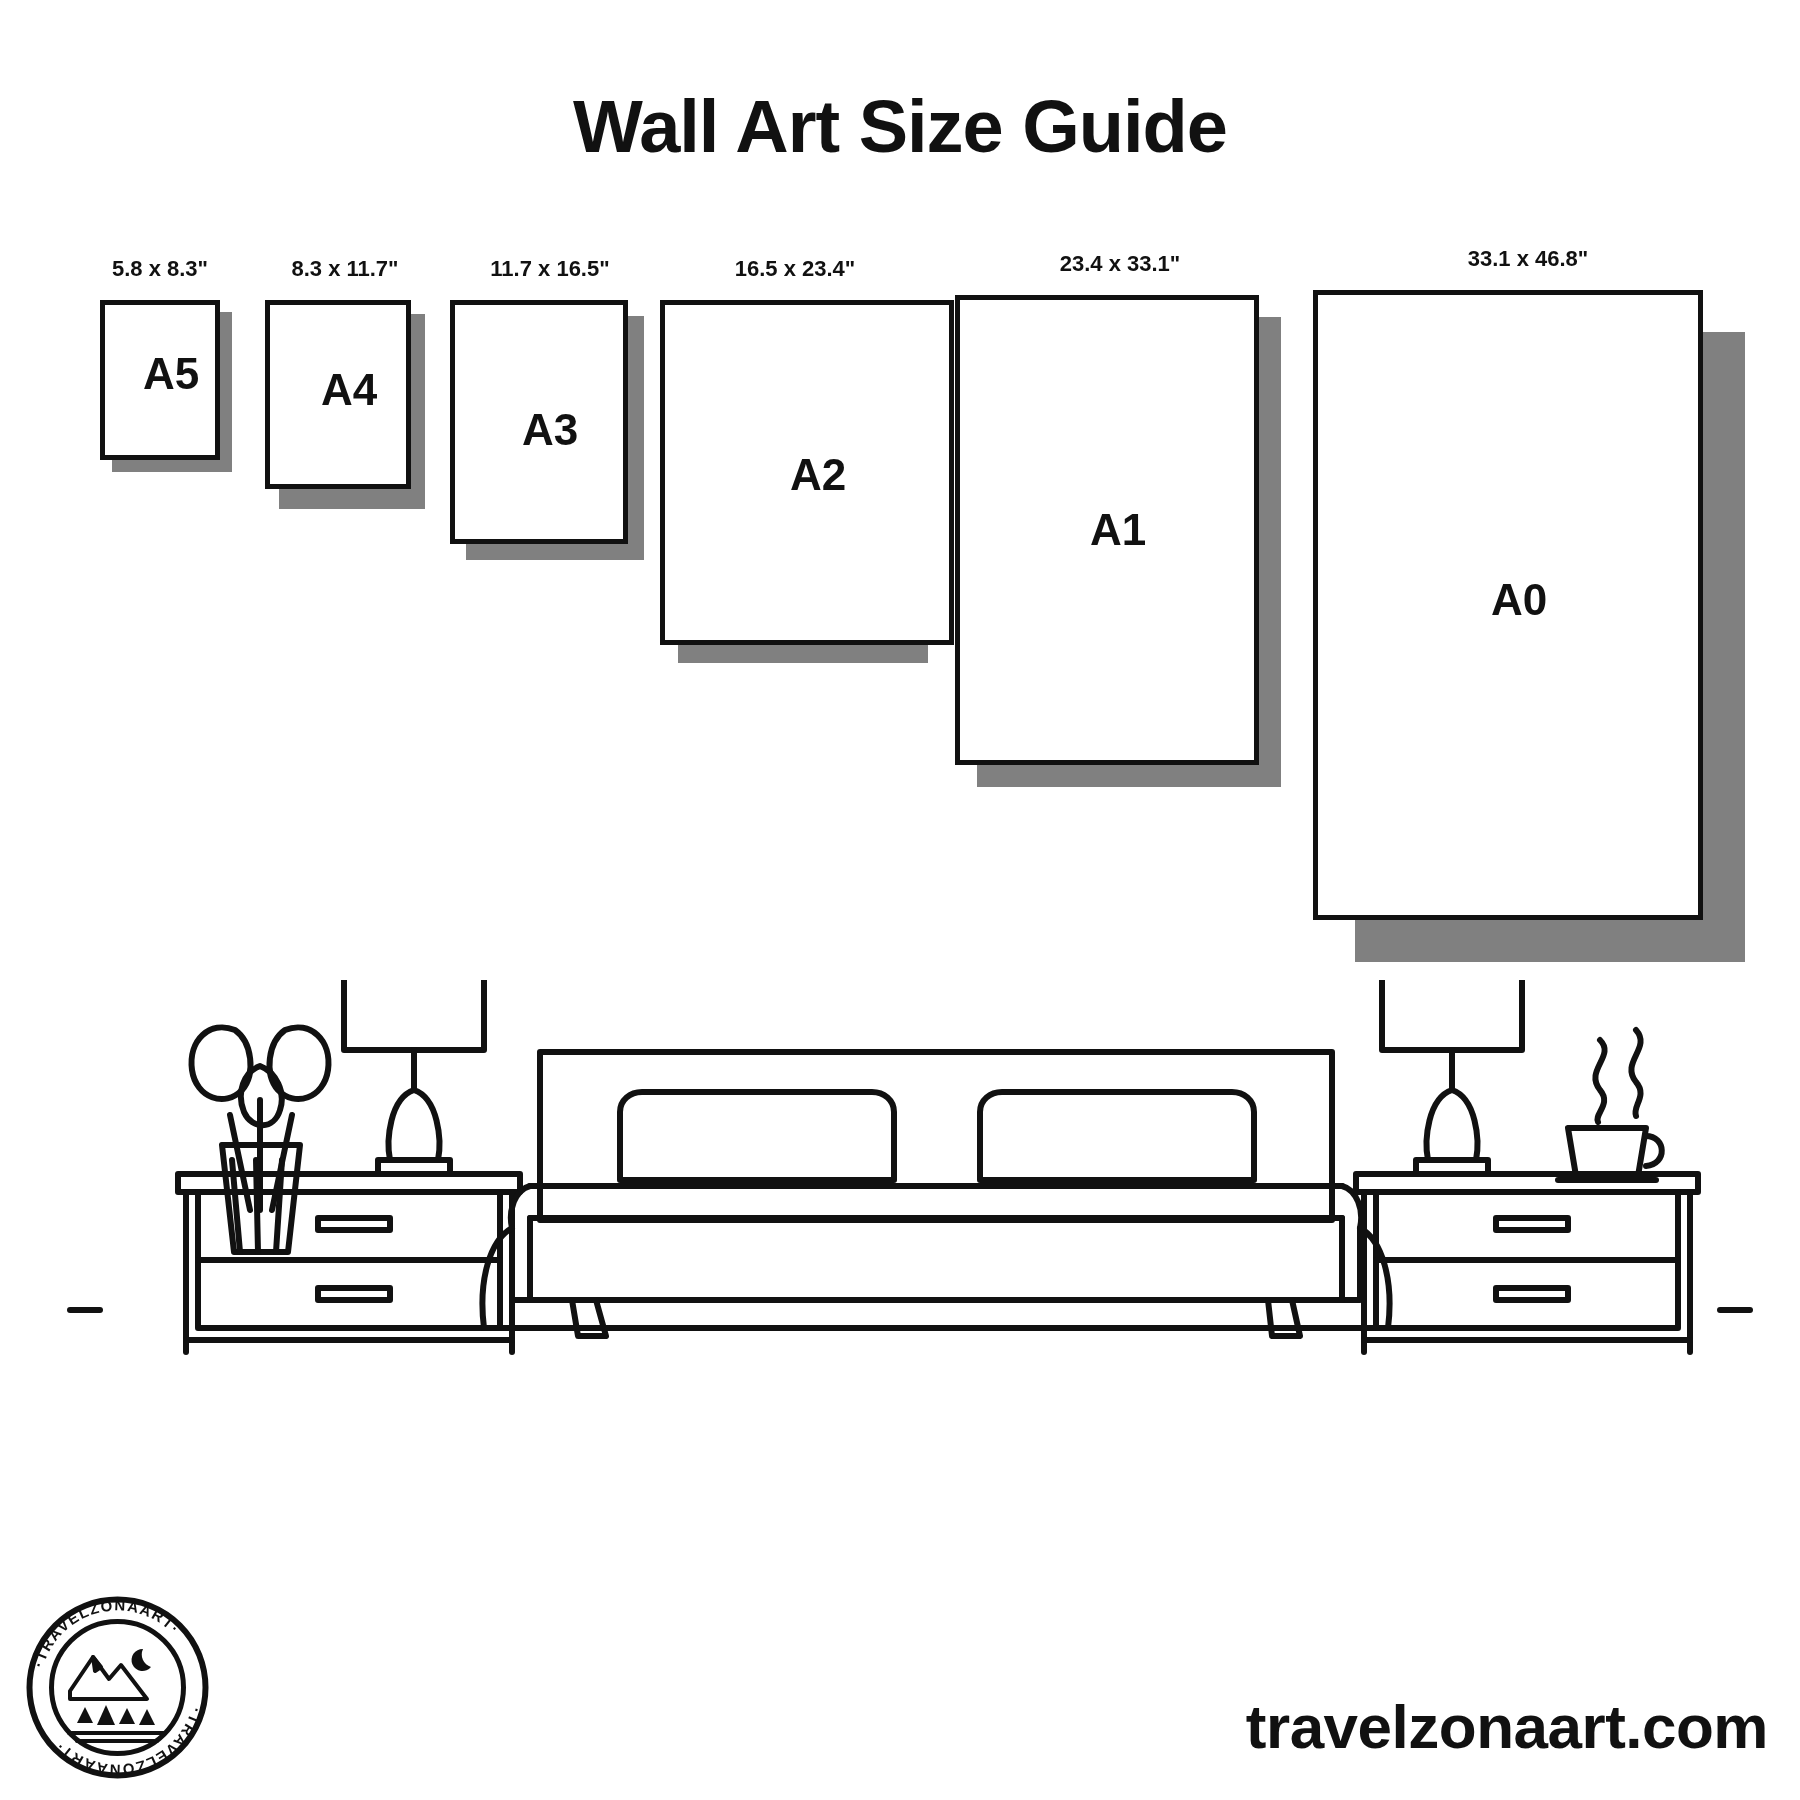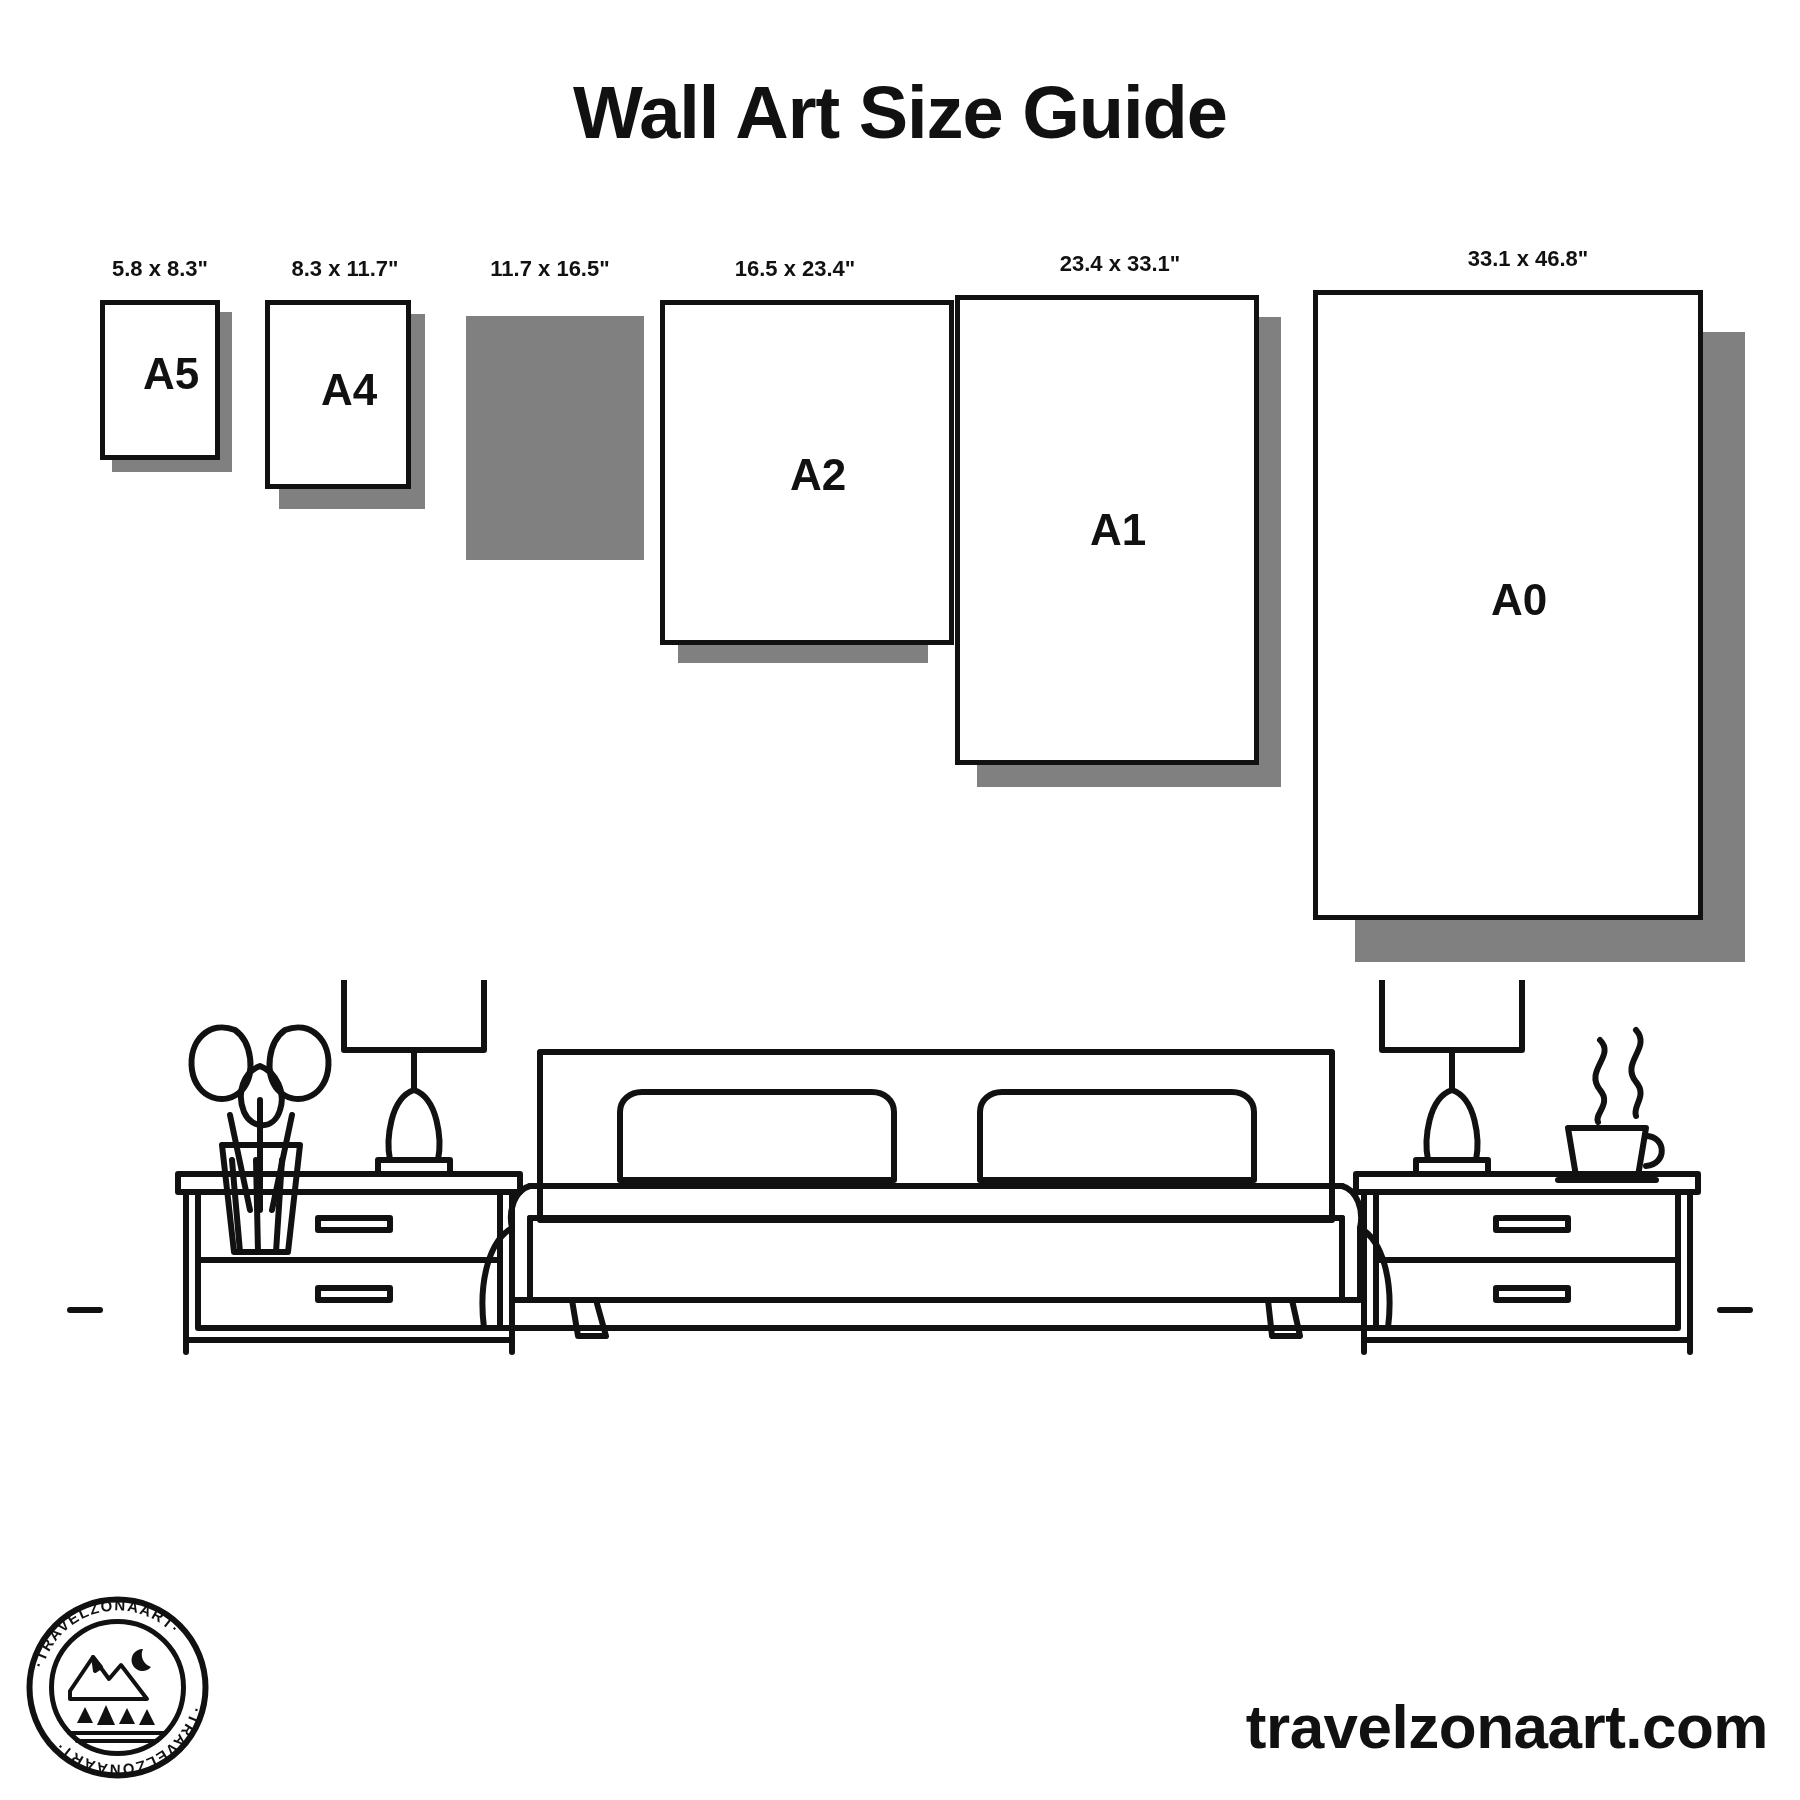--- a/index.html
+++ b/index.html
@@ -12,21 +12,21 @@
     height: 1800px;
     position: relative;
     font-family: "Liberation Sans", sans-serif;
     color: #111111;
     overflow: hidden;
   }
 
   
   #page-title {
     position: absolute;
-    top: 70px;
+    top: 84px;
     left: 0;
     width: 1800px;
     text-align: center;
     font-size: 74px;
     font-weight: bold;
     letter-spacing: -1px;
     color: #111111;
   }
 
   
@@ -117,20 +117,23 @@
     <div class="frame-label" style="top:-44px;">8.3 x 11.7"</div>
     <div class="frame-shadow" style="left:14px; top:14px; width:146px; height:195px;"></div>
     <div class="frame-box" style="left:0; top:0; width:146px; height:189px;">
       <div class="frame-name" style="top:60px;">A4</div>
     </div>
   </div>
 
   <div class="frame-group" style="left:450px; top:300px; width:200px; height:290px;">
     <div class="frame-label" style="top:-44px;">11.7 x 16.5"</div>
     <div class="frame-shadow" style="left:16px; top:16px; width:178px; height:244px;"></div>
+    <div class="frame-box" style="left:0; top:0; width:178px; height:244px;">
+      <div class="frame-name" style="top:100px;">A3</div>
+    </div>
   </div>
 
   <div class="frame-group" style="left:660px; top:300px; width:270px; height:370px;">
     <div class="frame-label" style="top:-44px;">16.5 x 23.4"</div>
     <div class="frame-shadow" style="left:18px; top:18px; width:250px; height:345px;"></div>
     <div class="frame-box" style="left:0; top:0; width:294px; height:345px;">
       <div class="frame-name" style="top:145px;">A2</div>
     </div>
   </div>
 

